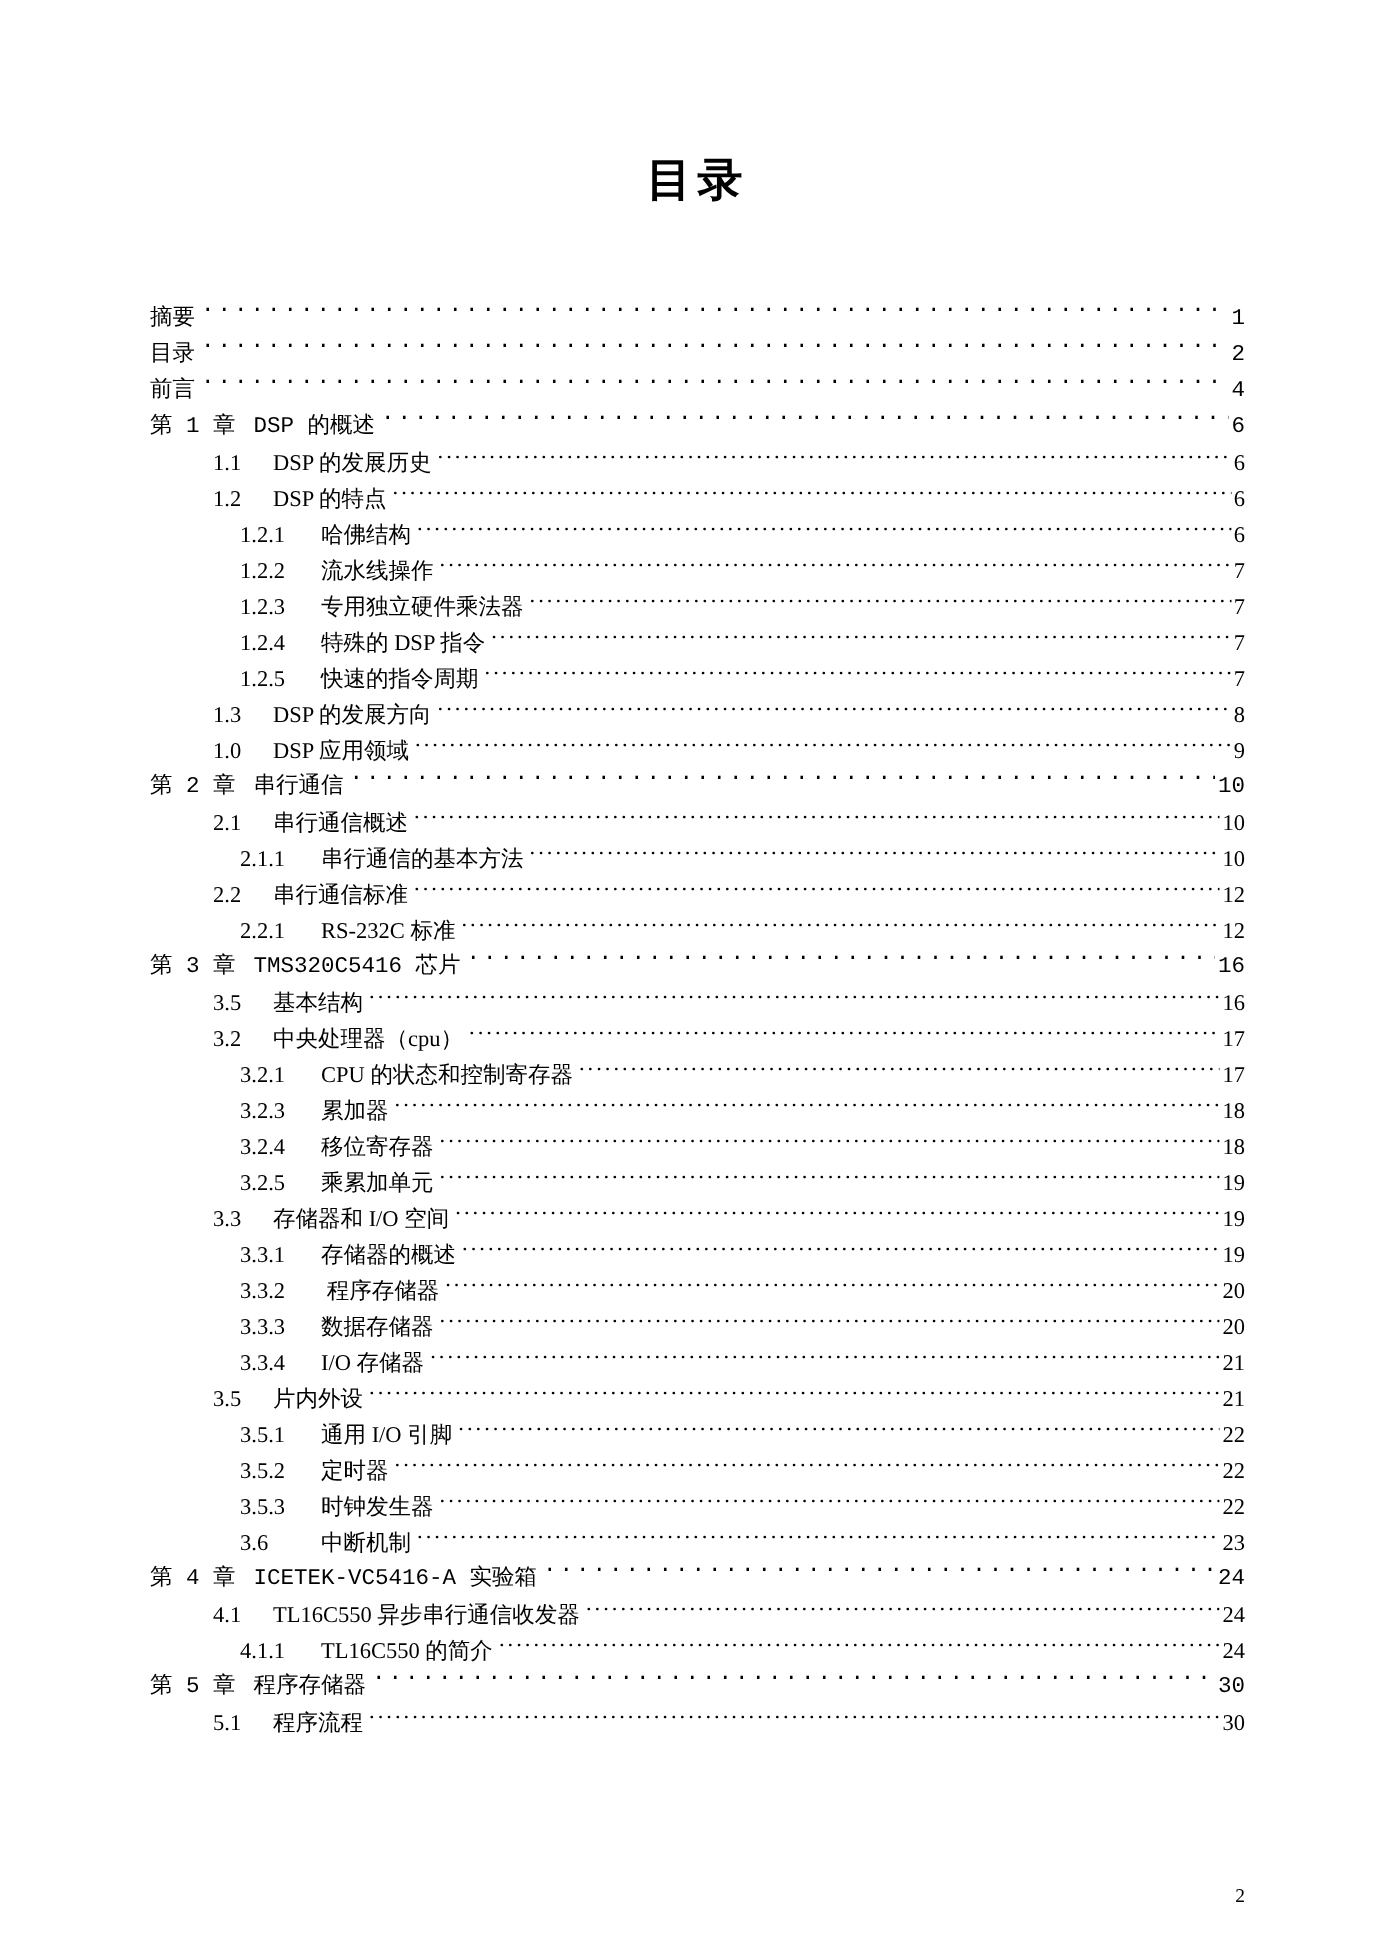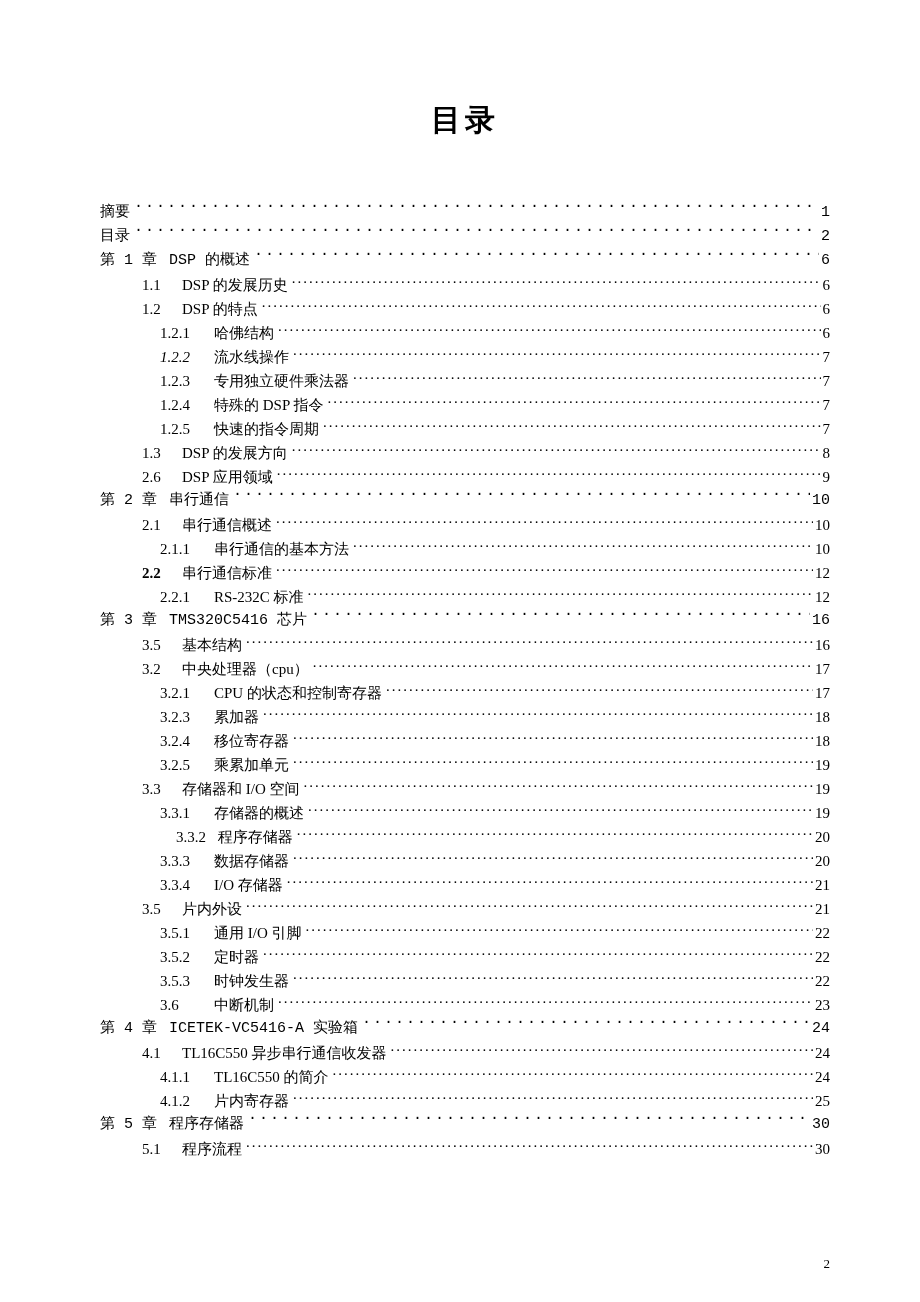--- a/index.html
+++ b/index.html
@@ -80,41 +80,46 @@
       <span class="label"><span>摘要</span></span>
       <span class="dots"></span>
       <span class="page">1</span>
     </div>
     <div class="toc-entry indent-0">
       <span class="label"><span>目录</span></span>
       <span class="dots"></span>
       <span class="page">2</span>
     </div>
     <div class="toc-entry indent-0">
+      <span class="label"><span>前言</span></span>
+      <span class="dots"></span>
+      <span class="page">4</span>
+    </div>
+    <div class="toc-entry indent-0">
       <span class="label"><span style="margin-right: 12px;">第 1 章</span><span>DSP 的概述</span></span>
       <span class="dots"></span>
       <span class="page">6</span>
     </div>
     <div class="toc-entry indent-1">
       <span class="label"><span class="sec-num" style="min-width: 36px; margin-right: 4px;">1.1</span><span>DSP 的发展历史</span></span>
       <span class="dots"></span>
       <span class="page">6</span>
     </div>
     <div class="toc-entry indent-1">
       <span class="label"><span class="sec-num" style="min-width: 36px; margin-right: 4px;">1.2</span><span>DSP 的特点</span></span>
       <span class="dots"></span>
       <span class="page">6</span>
     </div>
     <div class="toc-entry indent-2">
       <span class="label"><span class="sub-num" style="min-width: 46px; margin-right: 8px;">1.2.1</span><span>哈佛结构</span></span>
       <span class="dots"></span>
       <span class="page">6</span>
     </div>
     <div class="toc-entry indent-2">
-      <span class="label"><span class="sub-num" style="min-width: 46px; margin-right: 8px; font-style: italic;">1.2.2</span><span>流水线操作</span></span>
+      <span class="label"><span class="sub-num" style="min-width: 46px; margin-right: 8px;">1.2.2</span><span>流水线操作</span></span>
       <span class="dots"></span>
       <span class="page">7</span>
     </div>
     <div class="toc-entry indent-2">
       <span class="label"><span class="sub-num" style="min-width: 46px; margin-right: 8px;">1.2.3</span><span>专用独立硬件乘法器</span></span>
       <span class="dots"></span>
       <span class="page">7</span>
     </div>
     <div class="toc-entry indent-2">
       <span class="label"><span class="sub-num" style="min-width: 46px; margin-right: 8px;">1.2.4</span><span>特殊的 DSP 指令</span></span>
@@ -125,41 +130,41 @@
       <span class="label"><span class="sub-num" style="min-width: 46px; margin-right: 8px;">1.2.5</span><span>快速的指令周期</span></span>
       <span class="dots"></span>
       <span class="page">7</span>
     </div>
     <div class="toc-entry indent-1">
       <span class="label"><span class="sec-num" style="min-width: 36px; margin-right: 4px;">1.3</span><span>DSP 的发展方向</span></span>
       <span class="dots"></span>
       <span class="page">8</span>
     </div>
     <div class="toc-entry indent-1">
-      <span class="label"><span class="sec-num" style="min-width: 36px; margin-right: 4px;">2.6</span><span>DSP 应用领域</span></span>
+      <span class="label"><span class="sec-num" style="min-width: 36px; margin-right: 4px;">1.0</span><span>DSP 应用领域</span></span>
       <span class="dots"></span>
       <span class="page">9</span>
     </div>
     <div class="toc-entry indent-0">
       <span class="label"><span style="margin-right: 12px;">第 2 章</span><span>串行通信</span></span>
       <span class="dots"></span>
       <span class="page">10</span>
     </div>
     <div class="toc-entry indent-1">
       <span class="label"><span class="sec-num" style="min-width: 36px; margin-right: 4px;">2.1</span><span>串行通信概述</span></span>
       <span class="dots"></span>
       <span class="page">10</span>
     </div>
     <div class="toc-entry indent-2">
       <span class="label"><span class="sub-num" style="min-width: 46px; margin-right: 8px;">2.1.1</span><span>串行通信的基本方法</span></span>
       <span class="dots"></span>
       <span class="page">10</span>
     </div>
     <div class="toc-entry indent-1">
-      <span class="label"><span class="sec-num" style="min-width: 36px; margin-right: 4px; font-weight: bold;">2.2</span><span>串行通信标准</span></span>
+      <span class="label"><span class="sec-num" style="min-width: 36px; margin-right: 4px;">2.2</span><span>串行通信标准</span></span>
       <span class="dots"></span>
       <span class="page">12</span>
     </div>
     <div class="toc-entry indent-2">
       <span class="label"><span class="sub-num" style="min-width: 46px; margin-right: 8px;">2.2.1</span><span>RS-232C 标准</span></span>
       <span class="dots"></span>
       <span class="page">12</span>
     </div>
     <div class="toc-entry indent-0">
       <span class="label"><span style="margin-right: 12px; text-align: right;">第 3 章</span><span>TMS320C5416 芯片</span></span>
@@ -200,21 +205,21 @@
       <span class="label"><span class="sec-num" style="min-width: 36px; margin-right: 4px;">3.3</span><span>存储器和 I/O 空间</span></span>
       <span class="dots"></span>
       <span class="page">19</span>
     </div>
     <div class="toc-entry indent-2">
       <span class="label"><span class="sub-num" style="min-width: 46px; margin-right: 8px;">3.3.1</span><span>存储器的概述</span></span>
       <span class="dots"></span>
       <span class="page">19</span>
     </div>
     <div class="toc-entry indent-2">
-      <span class="label"><span class="sub-num" style="min-width: 46px; margin-right: 8px; text-align: right;">3.3.2</span><span> 程序存储器</span></span>
+      <span class="label"><span class="sub-num" style="min-width: 46px; margin-right: 8px;">3.3.2</span><span> 程序存储器</span></span>
       <span class="dots"></span>
       <span class="page">20</span>
     </div>
     <div class="toc-entry indent-2">
       <span class="label"><span class="sub-num" style="min-width: 46px; margin-right: 8px;">3.3.3</span><span>数据存储器</span></span>
       <span class="dots"></span>
       <span class="page">20</span>
     </div>
     <div class="toc-entry indent-2">
       <span class="label"><span class="sub-num" style="min-width: 46px; margin-right: 8px;">3.3.4</span><span>I/O 存储器</span></span>
@@ -254,25 +259,20 @@
     <div class="toc-entry indent-1">
       <span class="label"><span class="sec-num" style="min-width: 36px; margin-right: 4px;">4.1</span><span>TL16C550  异步串行通信收发器</span></span>
       <span class="dots"></span>
       <span class="page">24</span>
     </div>
     <div class="toc-entry indent-2">
       <span class="label"><span class="sub-num" style="min-width: 46px; margin-right: 8px;">4.1.1</span><span>TL16C550 的简介</span></span>
       <span class="dots"></span>
       <span class="page">24</span>
     </div>
-    <div class="toc-entry indent-2">
-      <span class="label"><span class="sub-num" style="min-width: 46px; margin-right: 8px;">4.1.2</span><span>片内寄存器</span></span>
-      <span class="dots"></span>
-      <span class="page">25</span>
-    </div>
     <div class="toc-entry indent-0">
       <span class="label"><span style="margin-right: 12px;">第 5 章</span><span>程序存储器</span></span>
       <span class="dots"></span>
       <span class="page">30</span>
     </div>
     <div class="toc-entry indent-1">
       <span class="label"><span class="sec-num" style="min-width: 36px; margin-right: 4px;">5.1</span><span>程序流程</span></span>
       <span class="dots"></span>
       <span class="page">30</span>
     </div>

